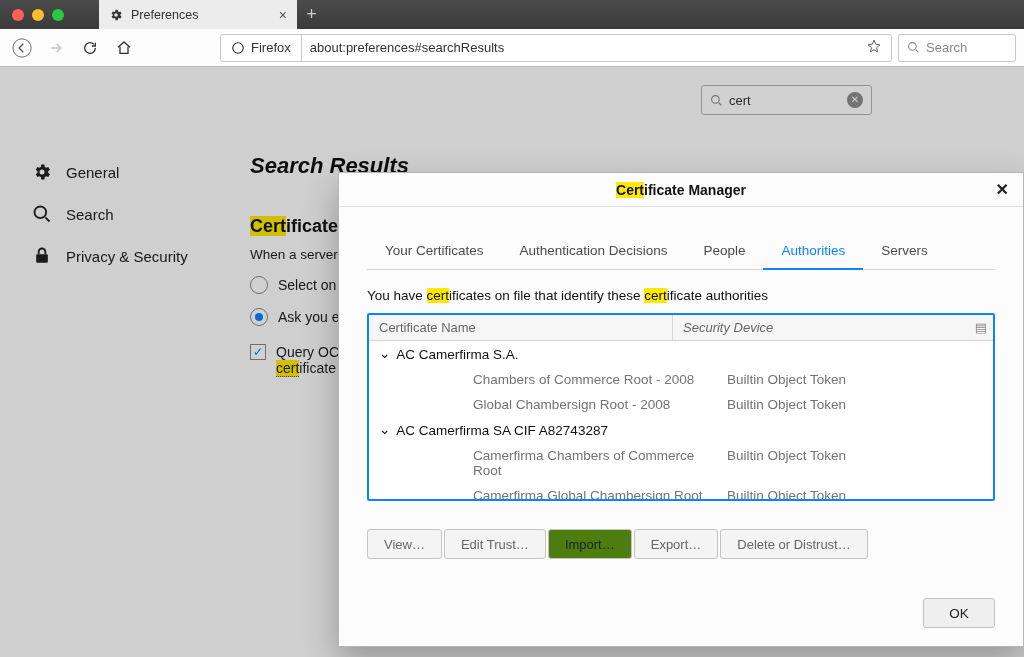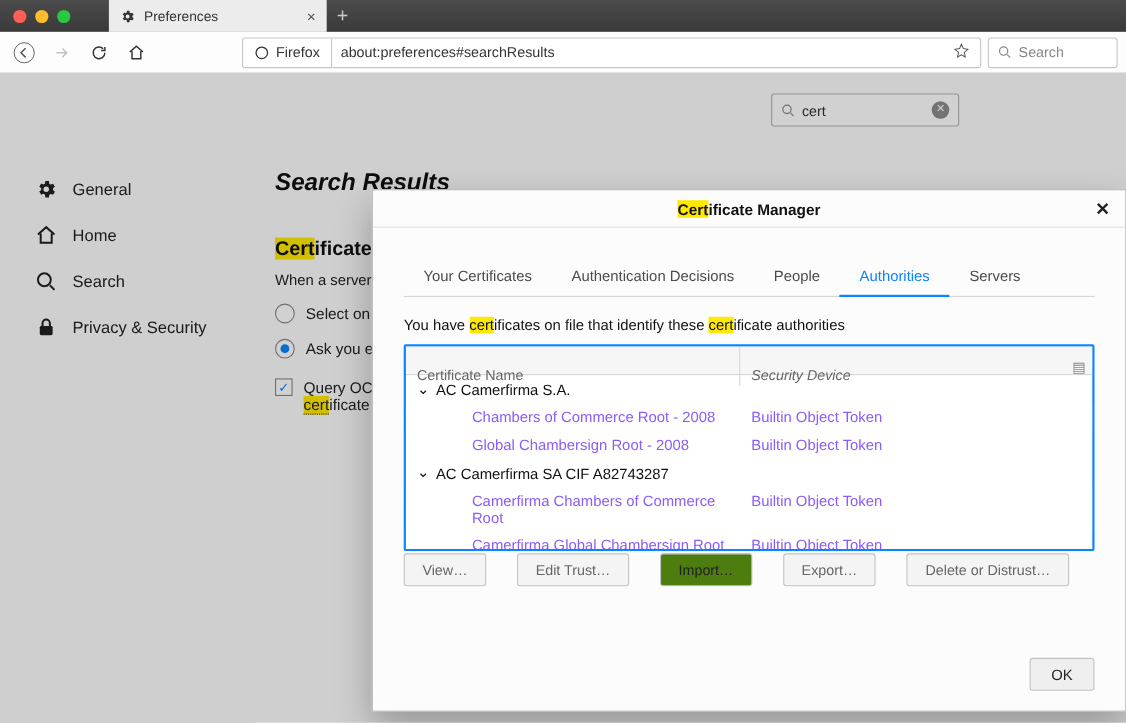--- a/index.html
+++ b/index.html
@@ -52,34 +52,34 @@
   .dialog{ position:absolute; left:338px; top:105px; width:686px; height:475px; background:#fcfcfc; border:1px solid #b6b6b6; box-shadow:0 14px 32px rgba(0,0,0,.28); display:flex; flex-direction:column; }
   .dlg-title{ height:34px; display:flex; align-items:center; justify-content:center; font-size:14px; font-weight:600; color:#111; position:relative; border-bottom:1px solid #e2e2e2;}
   .dlg-close{ position:absolute; right:14px; font-size:16px; color:#222; cursor:pointer; }
   .dlg-tabs{ display:flex; border-bottom:1px solid #d7d7d7; margin:26px 28px 0; font-size:13.5px; color:#4b4b4b; }
   .dlg-tab{ padding:10px 18px; cursor:pointer; }
   .dlg-tab.active{ color:#0a84ff; border-bottom:2px solid #0a84ff; margin-bottom:-1px; font-weight:500;}
   .dlg-body{ padding:18px 28px 0; flex:1; display:flex; flex-direction:column; }
   .intro{ font-size:13.5px; color:#111; margin-bottom:10px; }
   .tree{ border:2px solid #0a84ff; border-radius:2px; height:188px; overflow:hidden; background:#fff; }
   .tree-head{ display:flex; border-bottom:1px solid #d7d7d7; font-size:13px; color:#666; background:#f6f6f6; height:26px; }
-  .th{ padding:18px 10px; }
+  .th{ padding:5px 10px; }
   .th.name{ width:304px; border-right:1px solid #d7d7d7;}
   .th.dev{ flex:1;font-style:italic; }
   .th.menu{ width:24px; display:flex; align-items:center; justify-content:center; color:#888; }
   .group{ font-size:13.5px; color:#111; padding:5px 10px; display:flex; align-items:center; gap:6px; }
-  .leaf{ display:flex; font-size:13.5px; color:#8b5cf6; }
+  .leaf{ display:flex; font-size:13.5px; color:#737373;padding-left:44px; }
   .leaf .n{ width:304px; padding:5px 10px 5px 60px; }
   .leaf .d{ flex:1; padding:5px 10px; }
   .row-alt{ background:#fff; }
-  .btnrow{ display:flex; gap:28px; margin-top:2px; }
+  .btnrow{ display:flex; gap:2px; margin-top:28px; }
   .btn{ height:30px; padding:0 16px; border:1px solid #c3c3c3; background:#f4f4f4; border-radius:3px; font-size:13px; color:#666; display:flex; align-items:center; }
   .btn.primary{ color:#222; background:#4d7c0f; }
   .okrow{ margin-top:auto; padding:18px 28px 18px 0; display:flex; justify-content:flex-end; }
-  .ok{ width:59px; height:30px; border:1px solid #c3c3c3; background:#efefef; border-radius:3px; font-size:13.5px; color:#222; }
+  .ok{ width:72px; height:30px; border:1px solid #c3c3c3; background:#efefef; border-radius:3px; font-size:13.5px; color:#222; }
   .caret{ display:inline-block; transform:translateY(-1px);}
 </style>
 </head>
 <body>
 
 <div class="titlebar">
   <div class="traffic">
     <div class="dot red"></div>
     <div class="dot yellow"></div>
     <div class="dot green"></div>
@@ -140,26 +140,20 @@
   </div>
 </div>
 
 <div class="page">
   <div class="sidebar">
     <div class="sbitem">
       <svg width="20" height="20" viewBox="0 0 24 24">
           <path fill="#222" d="M19.4 13a7.5 7.5 0 0 0 .1-1 7.5 7.5 0 0 0-.1-1l2.1-1.6-2-3.4-2.5 1a7.6 7.6 0 0 0-1.7-1L15 3h-4l-.3 2.9a7.6 7.6 0 0 0-1.7 1l-2.5-1-2 3.4L6.6 11a7.5 7.5 0 0 0 0 2l-2.1 1.6 2 3.4 2.5-1a7.6 7.6 0 0 0 1.7 1L11 21h4l.3-2.9a7.6 7.6 0 0 0 1.7-1l2.5 1 2-3.4Zm-7.4 2a3 3 0 1 1 3-3 3 3 0 0 1-3 3Z"></path>
         </svg>
       <span>General</span>
-    </div>
-    <div class="sbitem">
-      <svg width="20" height="20" viewBox="0 0 24 24">
-          <path d="M3 11l9-8 9 8M6 10v10h12V10" fill="none" stroke="#222" stroke-width="2.2"></path>
-        </svg>
-      <span>Home</span>
     </div>
     <div class="sbitem">
       <svg width="20" height="20" viewBox="0 0 24 24">
           <circle cx="10" cy="10" r="7" fill="none" stroke="#222" stroke-width="2.2"></circle>
           <path d="M21 21l-5-5" stroke="#222" stroke-width="2.2"></path>
         </svg>
       <span>Search</span>
     </div>
     <div class="sbitem">
       <svg width="20" height="20" viewBox="0 0 24 24">

